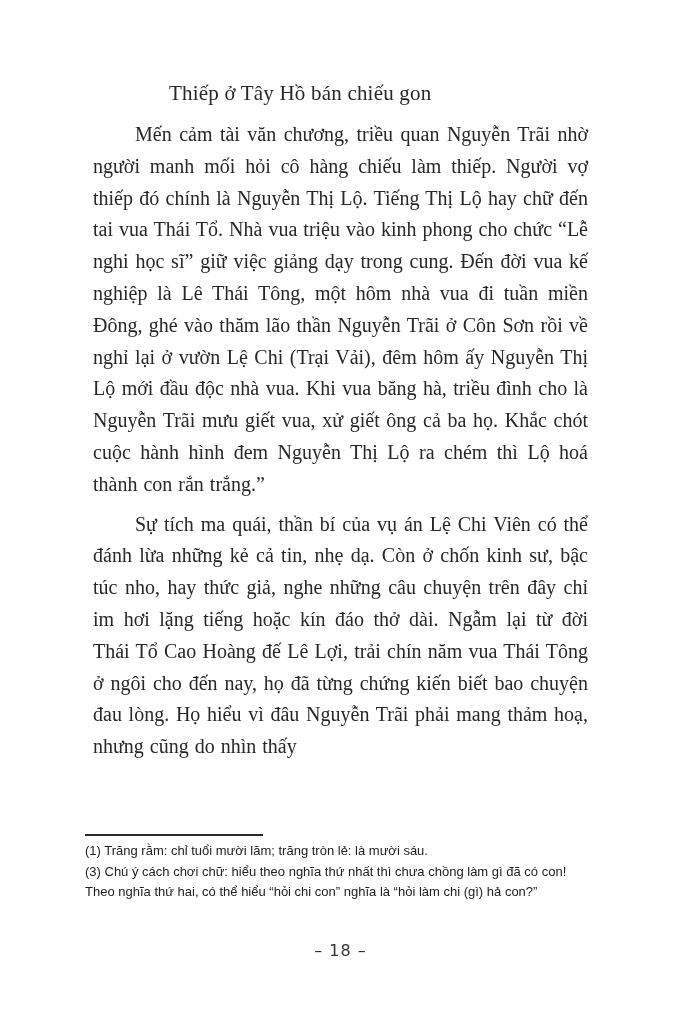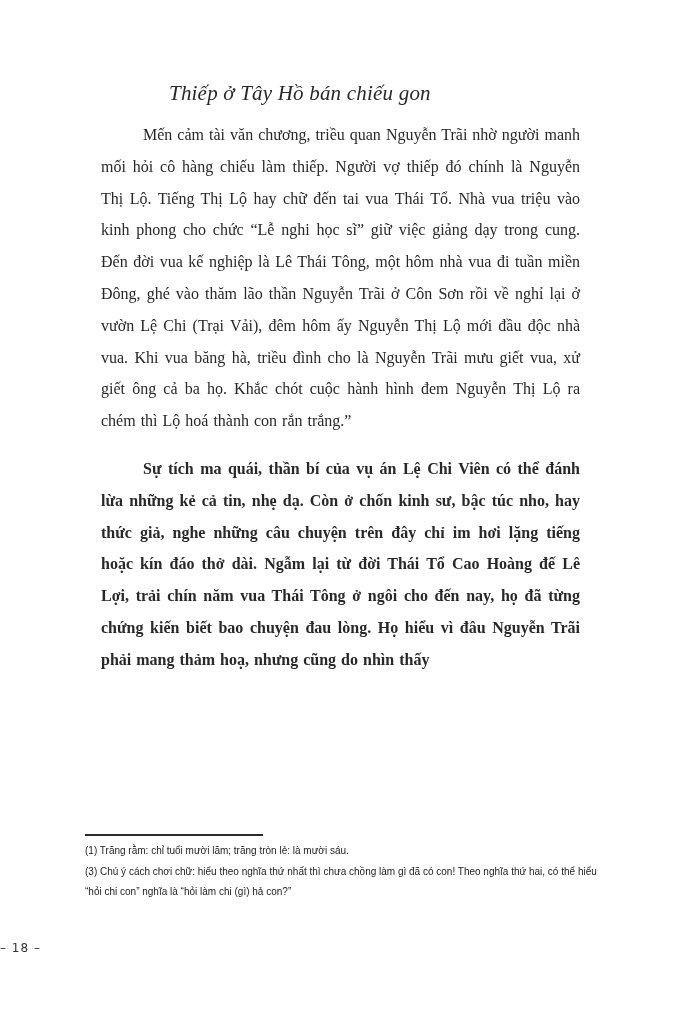--- a/index.html
+++ b/index.html
@@ -17,73 +17,71 @@
     position: relative;
     width: 681px;
     height: 1024px;
     overflow: hidden;
     background: #ffffff;
   }
   .content {
     padding: 76px 85px 0 85px;
   }
   .poem {
-    font-style: italic;
     margin-left: 84px;
     font-size: 21px;
     line-height: 34px;
     letter-spacing: 0.2px;
   }
   .poem-line sup {
     font-size: 11px;
     line-height: 0;
   }
   .para {
-    font-size: 16px;
+    font-size: 20px;
     line-height: 31.8px;
     text-align: justify;
     text-indent: 42px;
-    margin: 16px;
+    margin: 8px;
     word-spacing: 1px;
   }
   .poem + .para {
     margin-top: 9px;
   }
   .para + .para {
     margin-top: 3px;
-    font-weight: bold;
   }
   .footnotes {
     position: absolute;
     left: 85px;
     right: 84px;
     top: 834px;
     font-family: "Liberation Sans", sans-serif;
-    font-size: 10px;
+    font-size: 13px;
     line-height: 20.6px;
     color: #232323;
     text-align: left;
   }
   .footnote-rule {
     width: 178px;
     height: 0;
     border-top: 2px solid #2a2a2a;
     margin: 0 0 5px 0;
   }
   .footnote {
     margin: 0;
   }
   .page-number {
     position: absolute;
     top: 941px;
     left: 0;
     right: 0;
-    text-align: left;
+    text-align: center;
     font-family: "DejaVu Sans", sans-serif;
-    font-size: 12px;
+    font-size: 16px;
     color: #333333;
     letter-spacing: 1px;
   }
 </style>
 </head>
 <body>
 
 <div class="page">
   <div class="content">
 

